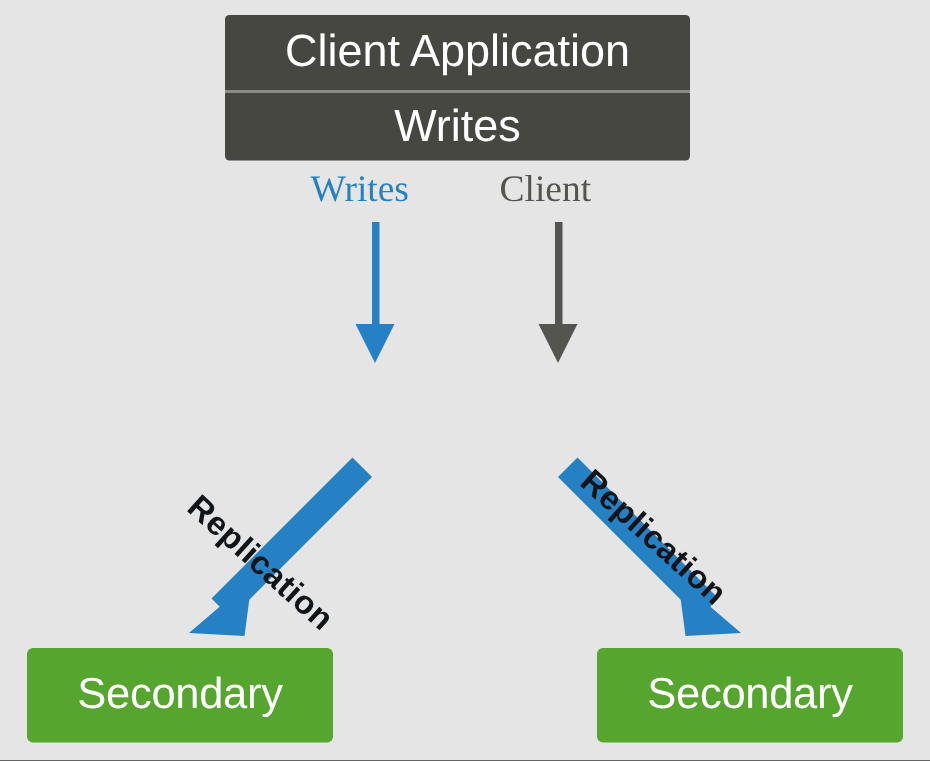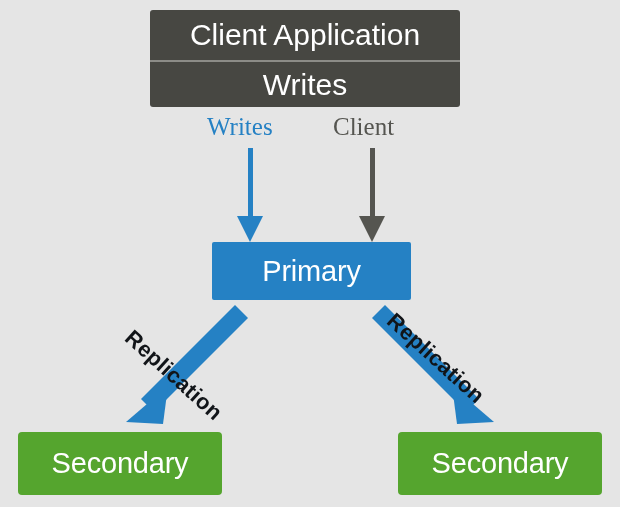--- a/index.html
+++ b/index.html
@@ -184,21 +184,20 @@
 
   <div class="v-arrow" id="writes-arrow">
     <div class="v-stem"></div>
     <div class="v-head"></div>
   </div>
   <div class="v-arrow" id="reads-arrow">
     <div class="v-stem"></div>
     <div class="v-head"></div>
   </div>
 
-  <div class="node" id="primary-node">Primary</div>
 
   <svg id="replication-layer" viewBox="0 0 620 507">
 
     <g>
       <polygon points="235,305 248,318 154,412 141,399" fill="#2581c4"></polygon>
       <polygon points="168,386 163,424 126,422" fill="#2581c4"></polygon>
     </g>
 
     <g>
       <polygon points="385,305 372,318 466,412 479,399" fill="#2581c4"></polygon>

